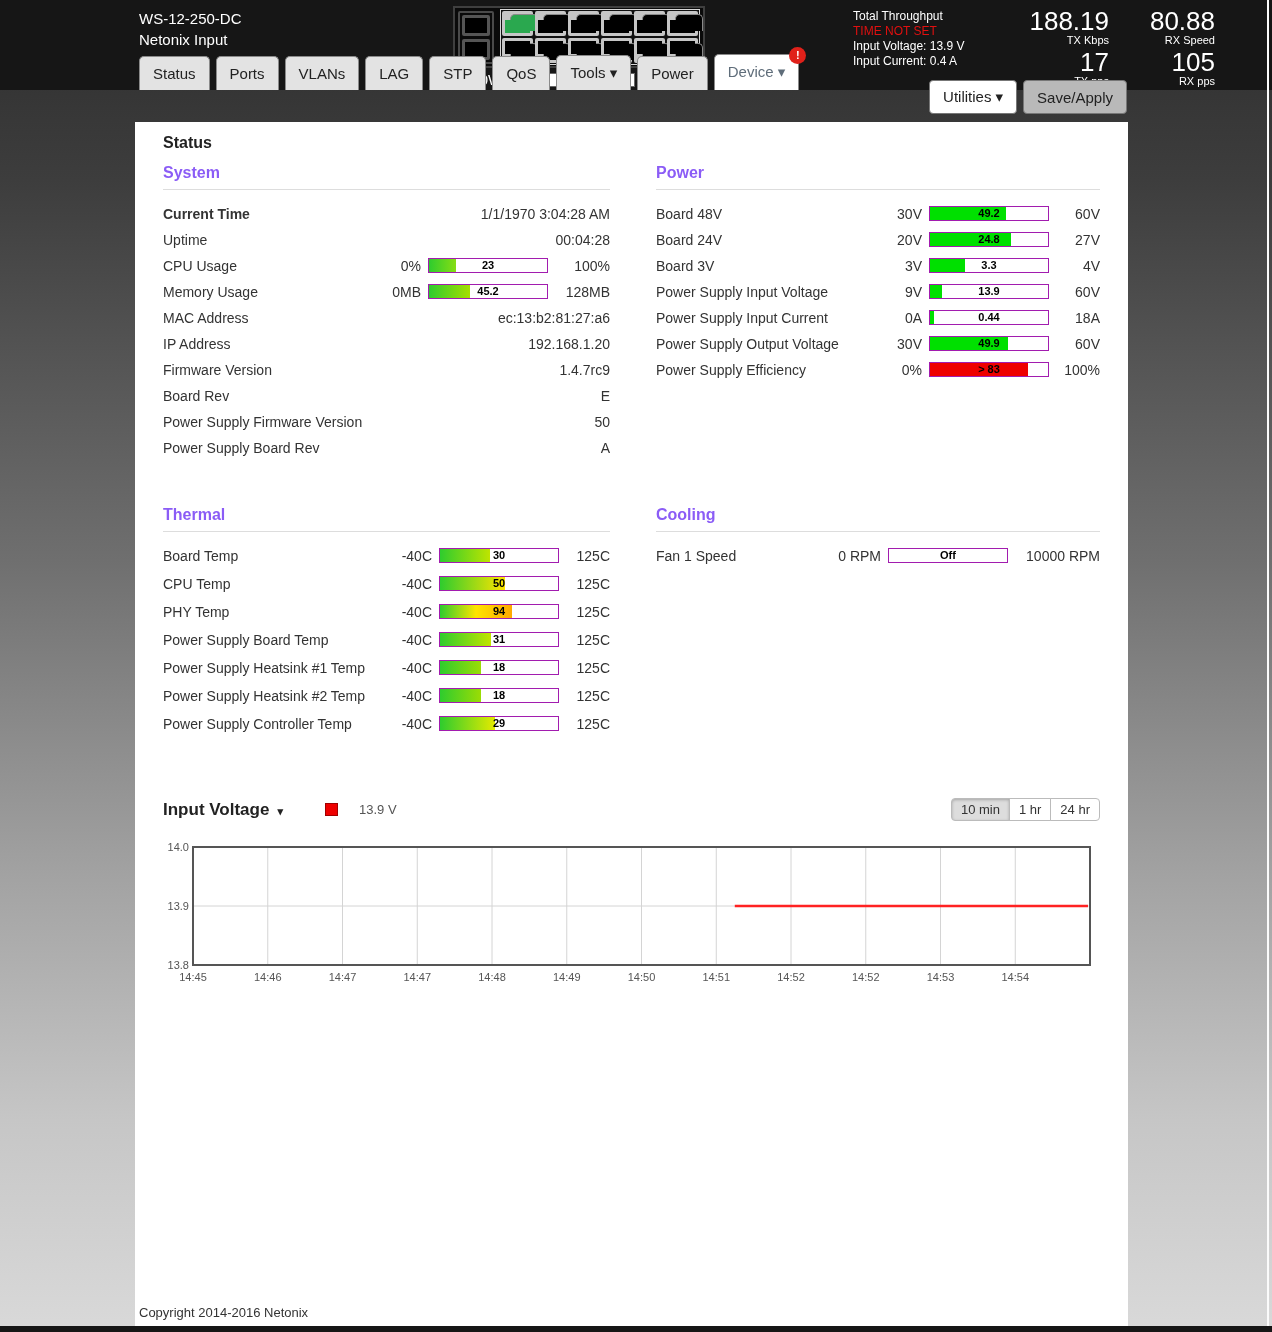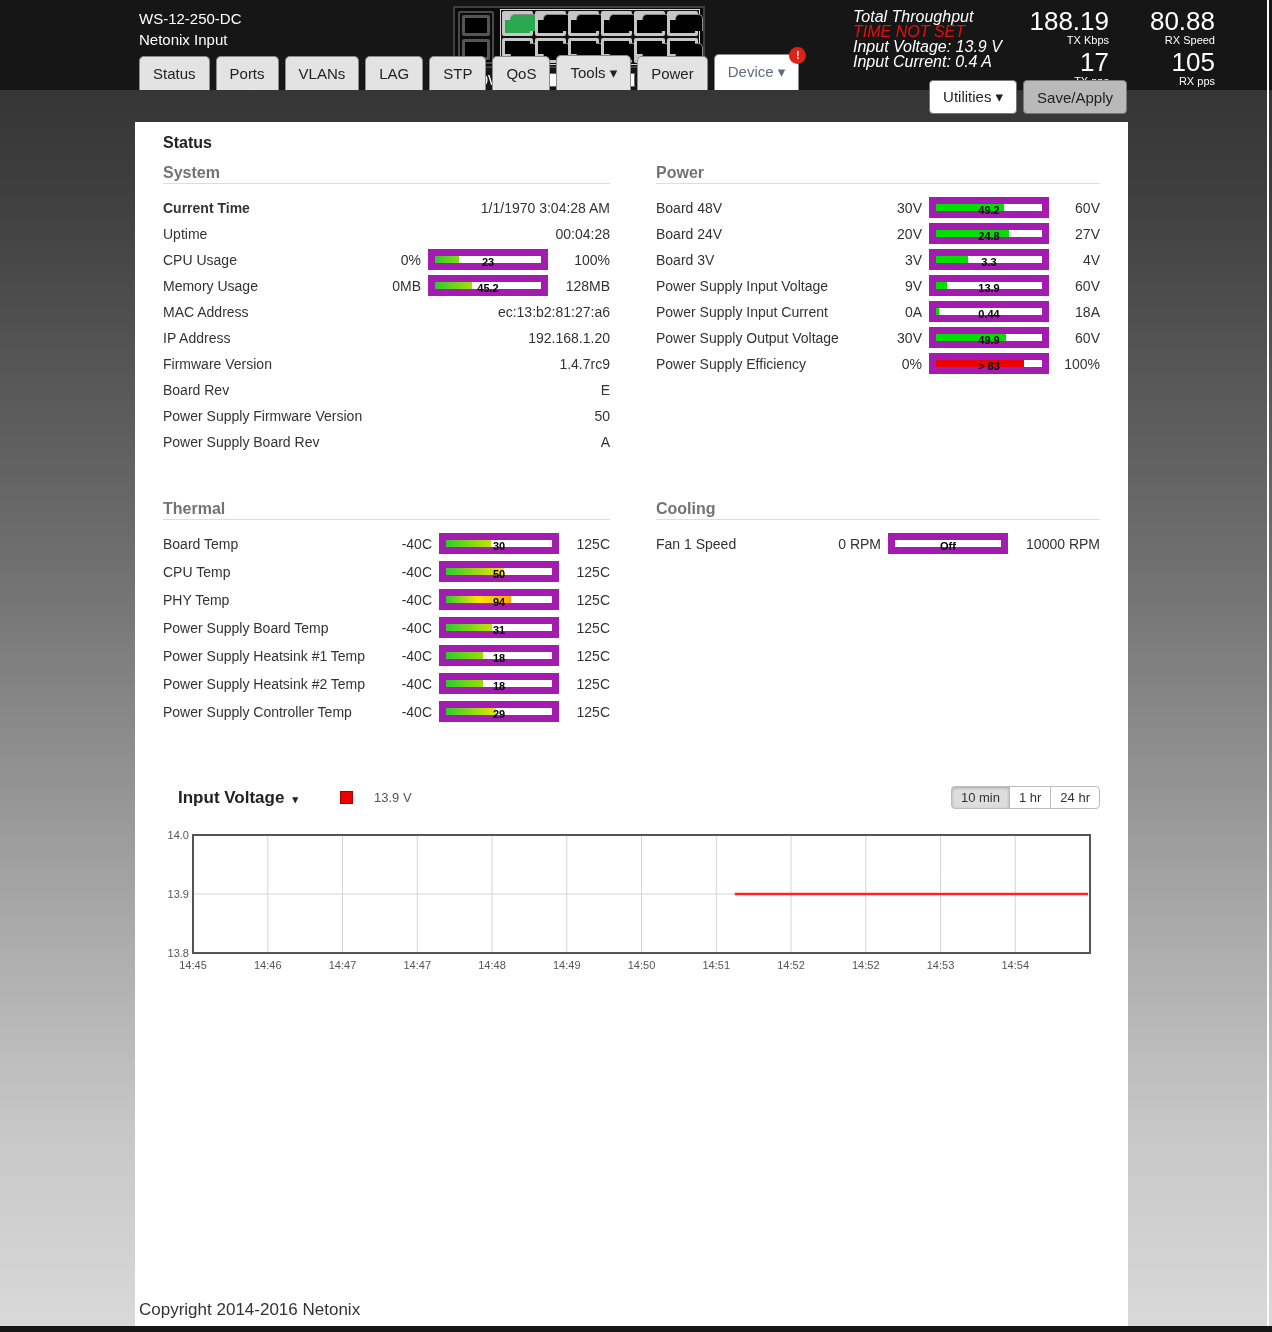--- a/index.html
+++ b/index.html
@@ -28,21 +28,21 @@
   .port.up i { background:#2aa84f; }
 
   .totalrow { position:absolute; left:438px; top:71px; width:282px; display:flex; align-items:center;
               gap:10px; color:#fff; font-size:15px; }
   .totalbar { width:123px; height:14px; background:#fff; border:1px solid #666; position:relative; }
   .totalbar .fill { position:absolute; left:1px; top:1px; bottom:1px; }
   .totalbar .txt { position:absolute; inset:0; text-align:center; font-size:11px; font-weight:bold;
                    line-height:13px; color:#000; }
 
   .stats { position:absolute; left:853px; top:9px; display:flex; gap:14px; color:#fff; }
-  .stats .lines { width:150px; font-size:16px; line-height:15px;font-style:italic; }
+  .stats .lines { width:150px; font-size:12px; line-height:15px; }
   .stats .warn { color:#e01010; }
   .numcol { width:92px; text-align:right; }
   .numcol .big { font-size:26px; line-height:25px; font-weight:400; }
   .numcol .sm  { font-size:11px; line-height:13px; margin-bottom:3px; }
 
   
   .tabs { position:absolute; left:139px; bottom:0; display:flex; align-items:flex-end; gap:6px; }
   .tab { font-size:15px; color:#222; background:#e3e3e3; border:1px solid #8a8a8a; border-bottom:none;
          border-radius:5px 5px 0 0; padding:8px 13px 8px; cursor:pointer; position:relative; white-space:nowrap; }
   .tab.active { background:#fff; color:#5f6d7a; padding-bottom:9px; }
@@ -51,51 +51,51 @@
   .toolbar { position:absolute; right:145px; top:80px; display:flex; gap:6px; }
   .btn { font-size:15px; border-radius:4px; padding:7px 13px; border:1px solid #777; cursor:pointer; }
   .btn.white { background:#fff; color:#222; }
   .btn.gray  { background:#b9b9b9; color:#222; }
 
   
   .content { position:absolute; left:135px; top:122px; width:993px; height:1204px; background:#fff; }
   .inner { padding:12px 28px 0 28px; }
   h1.pg { font-size:16px; color:#222; margin:0 0 12px 0; }
   .panelgrid { display:grid; grid-template-columns:447px 444px; column-gap:46px; row-gap:42px; align-items:start; }
-  .panel h2 { font-size:16px; color:#737373; border-bottom:1px solid #ddd; padding-bottom:1px; margin-bottom:14px; }
+  .panel h2 { font-size:16px; color:#8b5cf6; border-bottom:1px solid #ddd; padding-bottom:7px; margin-bottom:14px; }
   .row { display:flex; align-items:center; font-size:14px; color:#333; margin-bottom:7px; height:19px; }
   .row .lab { flex:1; }
   .row .val { text-align:right; }
   .row .min { width:var(--minw); text-align:right; margin-right:7px; }
   .row .max { width:var(--maxw); text-align:right; margin-left:7px; }
   .p-thermal .row, .p-cooling .row { margin-bottom:9px; }
-  .meter { width:120px; height:21px; border:7px solid #a21caf; background:#fff; position:relative; flex:0 0 auto; }
+  .meter { width:120px; height:15px; border:1px solid #a21caf; background:#fff; position:relative; flex:0 0 auto; }
   .meter .fill { position:absolute; left:0; top:0; bottom:0; }
   .meter .txt { position:absolute; inset:0; text-align:center; font-size:11px; font-weight:bold;
                 line-height:13px; color:#000; }
   .p-system { --minw:44px; --maxw:55px; }
   .p-power  { --minw:36px; --maxw:44px; }
   .p-thermal{ --minw:42px; --maxw:44px; }
   .p-cooling{ --minw:52px; --maxw:85px; }
 
   
   .chartsec { margin-top:56px; }
-  .chart-head { display:flex; align-items:center;margin-left:15px; }
+  .chart-head { display:flex; align-items:center; }
   .chart-head h2 { font-size:17px; color:#222; cursor:pointer; }
   .chart-head .caret { font-size:11px; color:#222; margin-left:5px; }
   .legend-swatch { width:13px; height:13px; background:#ee0000; border:1px solid #a00000; margin-left:42px; }
   .legend-label { font-size:13px; color:#555; margin-left:21px; }
   .ranges { margin-left:auto; display:inline-flex;border-radius:10px; }
   .rbtn { font-size:13px; color:#333; background:#fff; border:1px solid #bbb; padding:3px 9px; cursor:pointer; margin-left:-1px; }
   .rbtn:first-child { border-radius:4px 0 0 4px; margin-left:0; }
   .rbtn:last-child { border-radius:0 4px 4px 0; }
   .rbtn.active { background:#ddd; box-shadow:inset 0 1px 3px rgba(0,0,0,.25); }
   .chartwrap { margin-top:20px; }
 
-  .copyright { position:absolute; left:4px; bottom:6px; font-size:17px; color:#333; }
+  .copyright { position:absolute; left:4px; bottom:6px; font-size:13px; color:#333; }
   .botbar { position:absolute; left:0; right:0; bottom:0; height:6px; background:#161616; }
   .scrollstrip { position:absolute; top:0; bottom:6px; right:3px; width:2px; background:#fbfbfb; z-index:40; }
 </style>
 </head>
 <body>
 
 <div class="hdr">
   <div class="brand">
     <div class="l1">WS-12-250-DC</div>
     <div class="l2">Netonix Input</div>

